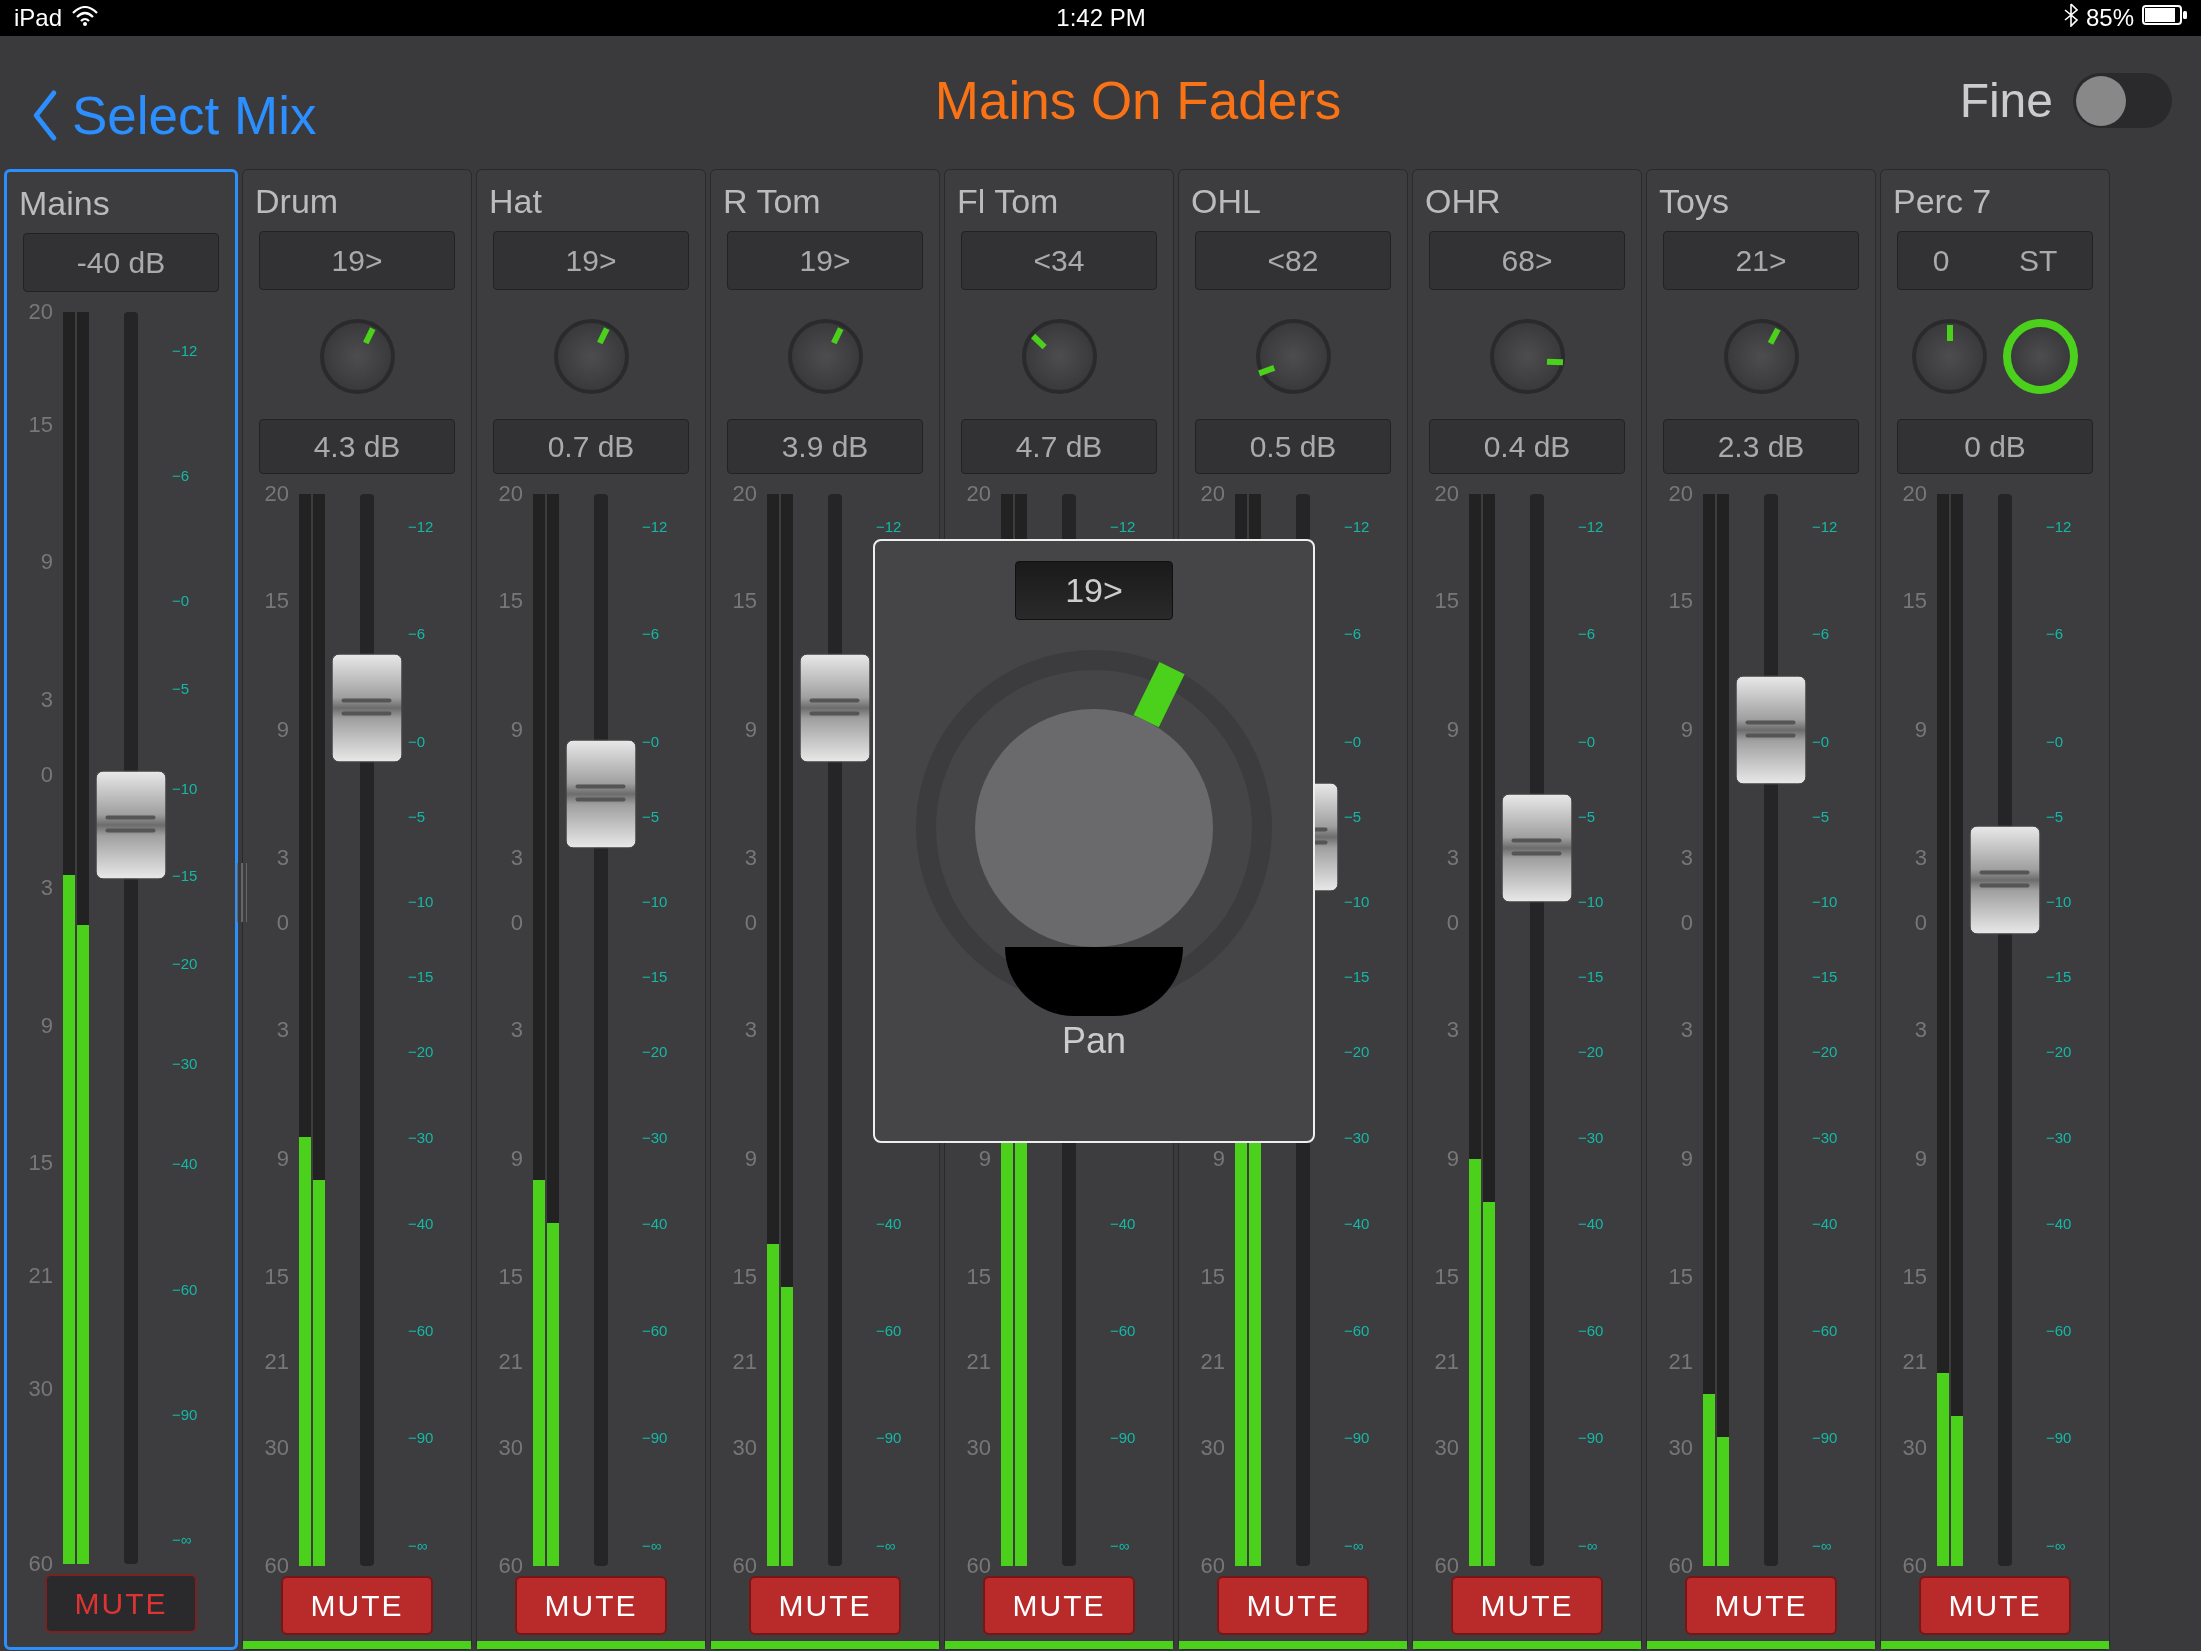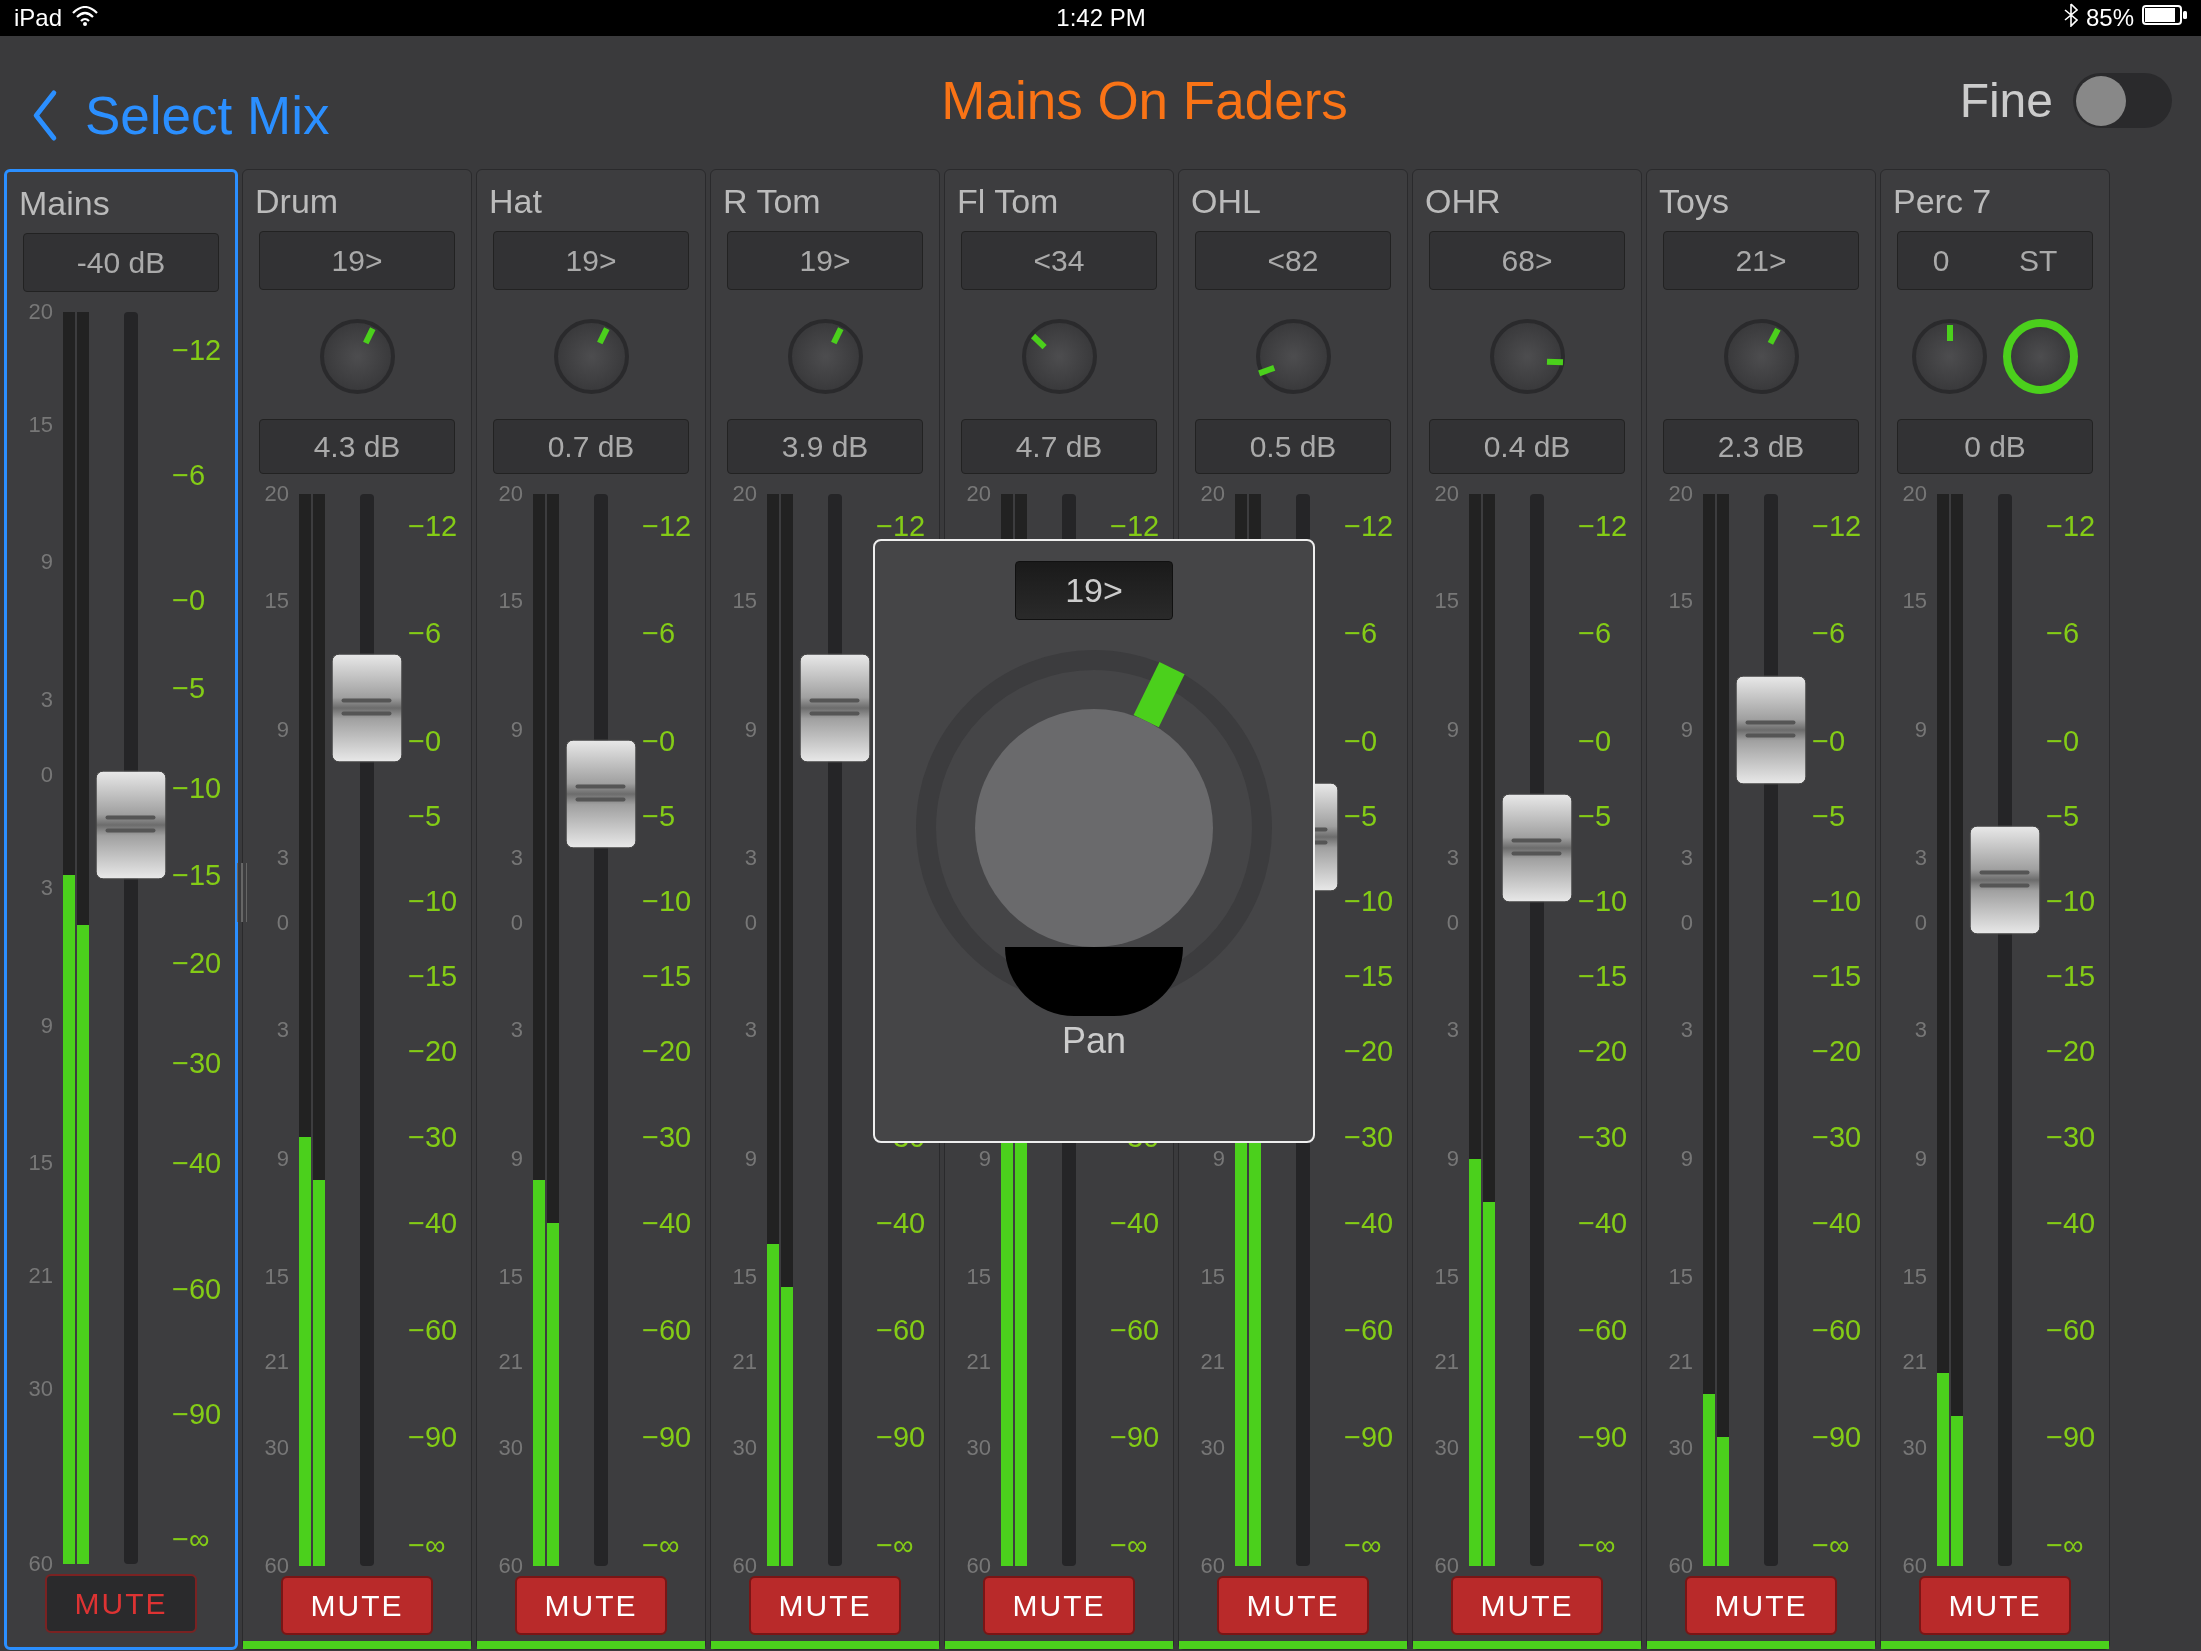--- a/index.html
+++ b/index.html
@@ -26,21 +26,21 @@
 .status-right { flex:1; text-align:right; display:flex; justify-content:flex-end; align-items:center; gap:8px; }
 
 
 .app-header {
   height: 129px;
   display: flex;
   align-items: center;
   padding: 0 30px;
   background: #3a3a3c;
 }
-.back-btn { display:flex; align-items:center; gap:25px; color:#2b8fff; font-size:53px; font-weight:300;margin-top:29px; }
+.back-btn { display:flex; align-items:center; gap:12px; color:#2b8fff; font-size:53px; font-weight:300;margin-top:29px; }
 .back-btn svg { width:30px; height:53px; }
 .header-title { flex:1; text-align:center; font-size:53px; color:#f97316; font-weight:300; }
 .fine-wrap { display:flex; align-items:center; gap:20px; font-size:48px; color:#ccc; font-weight:300; }
 .toggle {
   width:99px; height:55px; background:#2a2a2c; border-radius:28px; position:relative;
 }
 .toggle::after {
   content:""; position:absolute; width:50px; height:50px; background:#888; border-radius:50%;
   top:3px; left:3px;
 }
@@ -130,22 +130,22 @@
   width: 40px;
   position:relative;
   font-size: 22px;
   color:#777;
   text-align:right;
 }
 .scale-l div { position:absolute; right:2px; transform:translateY(-50%); }
 .scale-r {
   width: 61px;
   position:relative;
-  font-size: 29px;
-  color:#84cc16;
+  font-size: 15px;
+  color:#14b8a6;
 }
 .scale-r div { position:absolute; left:6px; transform:translateY(-50%); }
 
 .meters {
   position:relative;
   width: 40px;
 }
 .meter-bar {
   position:absolute;
   bottom:0;

